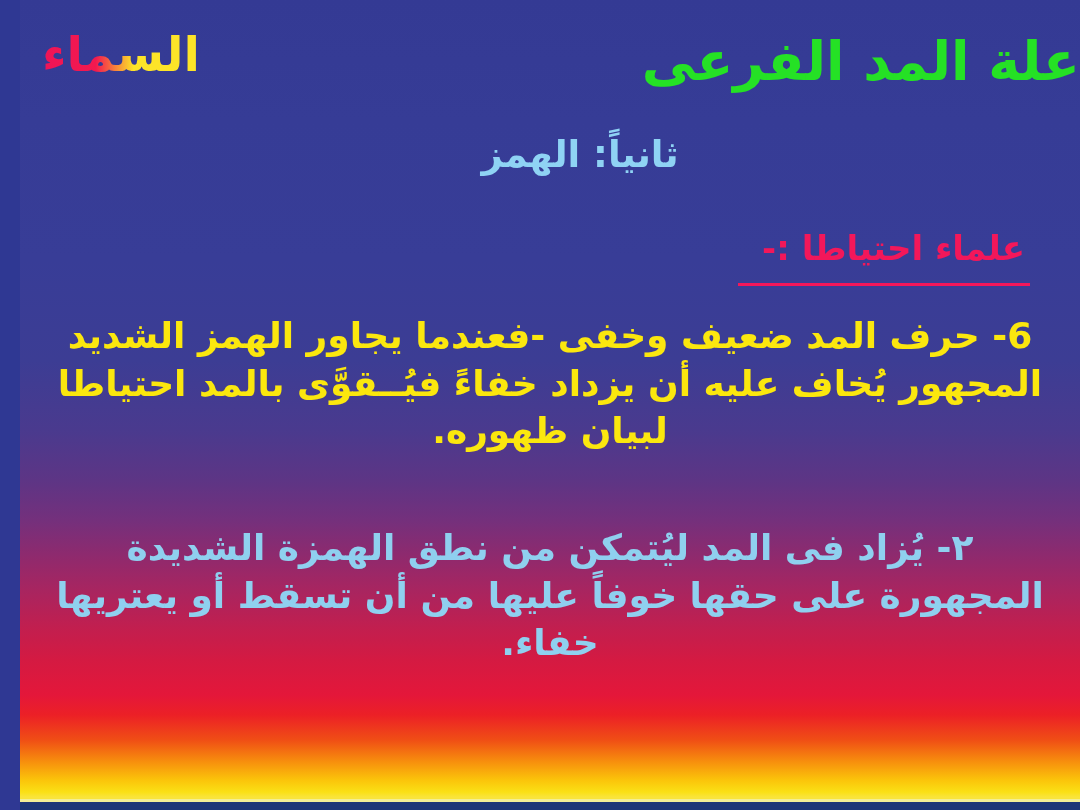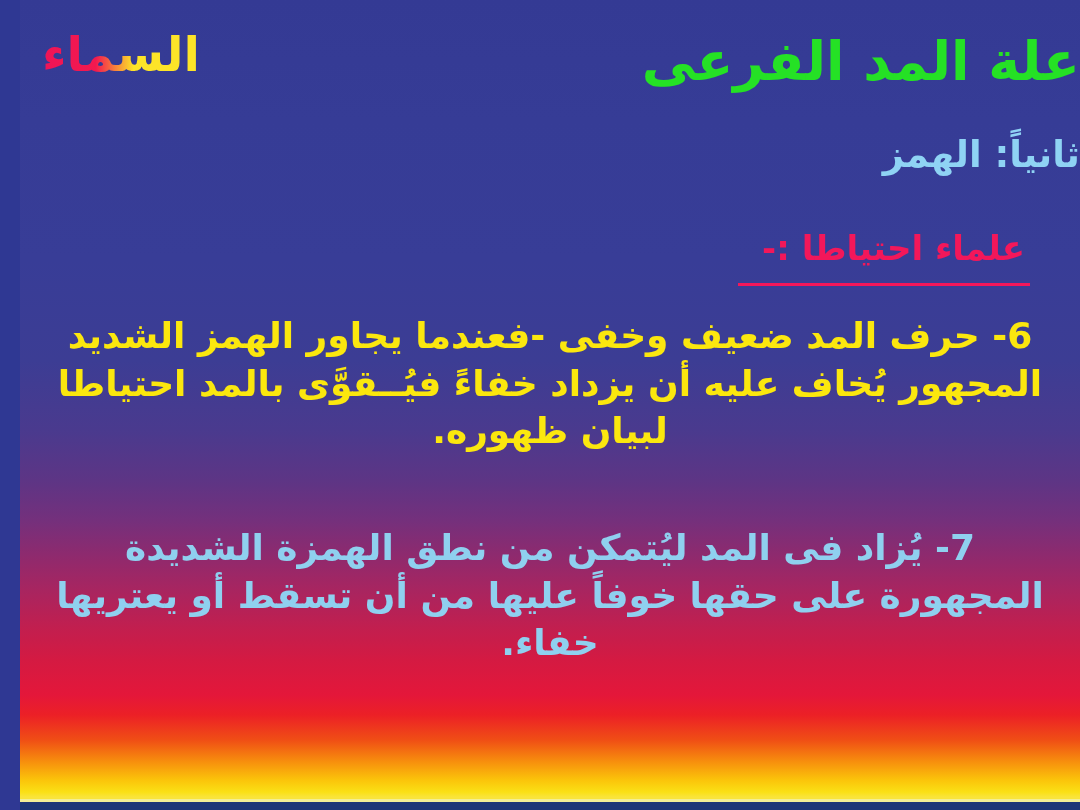--- a/index.html
+++ b/index.html
@@ -96,21 +96,21 @@
     color: #25e125;
     letter-spacing: 1px;
     padding-left: 70px;
   }
 
   
   #subtitle {
     left: 0;
     right: 0;
     top: 133px;
-    text-align: right;
+    text-align: center;
     font-size: 37px;
     color: #8fd3f4;
     padding-left: 60px;
   }
 
   
   #section-heading {
     right: 55px;
     top: 228px;
     font-size: 34px;
@@ -159,18 +159,18 @@
   <div class="txt" id="main-title">علة المد الفرعى</div>
 
   <div class="txt" id="subtitle">ثانياً: الهمز</div>
 
   <div class="txt" id="section-heading">علماء احتياطا :-</div>
 
   <div id="section-rule"></div>
 
   <div class="txt" id="para-one">6- حرف المد ضعيف وخفى -فعندما يجاور الهمز الشديد المجهور يُخاف عليه أن يزداد  خفاءً فيُــقوَّى بالمد احتياطا لبيان ظهوره.</div>
 
-  <div class="txt" id="para-two">7- يُزاد فى المد ليُتمكن من نطق الهمزة الشديدة المجهورة على حقها خوفاً عليها من أن تسقط أو يعتريها خفاء.</div>
+  <div class="txt" id="para-two">٢- يُزاد فى المد ليُتمكن من نطق الهمزة الشديدة المجهورة على حقها خوفاً عليها من أن تسقط أو يعتريها خفاء.</div>
 
   <div id="pale-line"></div>
   <div id="footer-bar"></div>
 
 </div>
 
 </body></html>

